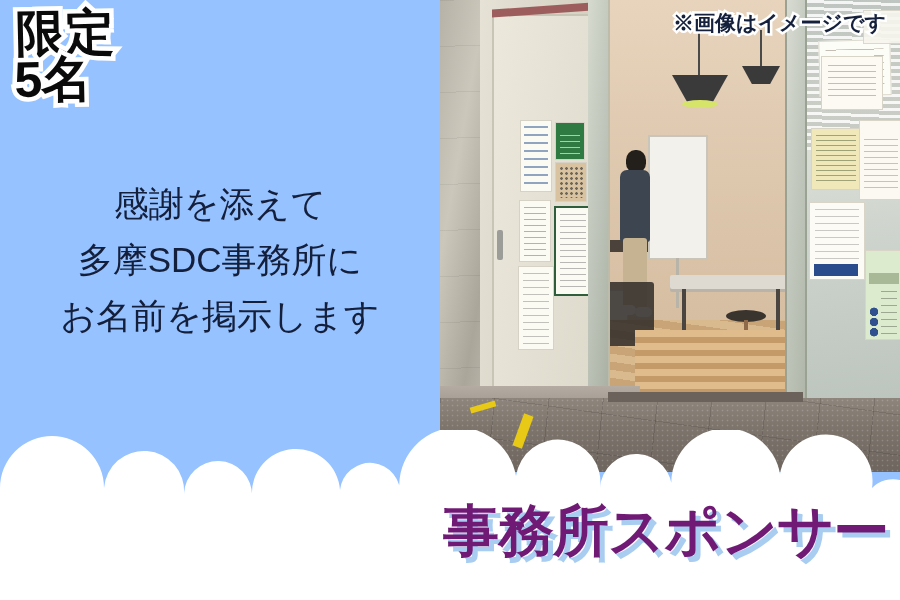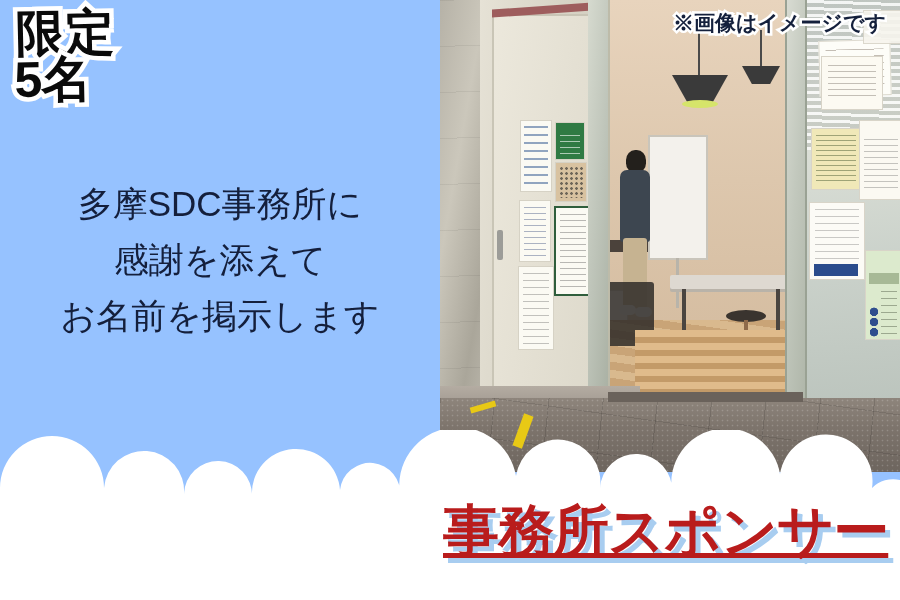--- a/index.html
+++ b/index.html
@@ -344,25 +344,24 @@
     font-size:68px; font-weight:bold;
     color:#1b2542;
     letter-spacing:-2px;
     text-shadow:5px 5px 0 #a8cdf0;
     white-space:nowrap;
     font-family:"DejaVu Sans", sans-serif;
   }
   .tier {
     position:absolute; left:443px; top:22px;
     font-size:56px; font-weight:bold;
-    color:#b91c1c;
+    color:#701a75;
     letter-spacing:-1px;
     text-shadow:5px 5px 0 #a8cdf0;
     white-space:nowrap;
-    text-decoration:underline;
   }
 
   
   .disclaimer {
     position:absolute; right:14px; top:9px;
     z-index:20;
     font-size:21px; font-weight:bold;
     color:#14203c;
     -webkit-text-stroke:5px #ffffff;
     paint-order:stroke fill;
@@ -458,22 +457,22 @@
   </div>
 
   <div class="disclaimer">※画像はイメージです</div>
 
   <div class="badge">
     <span class="b-line1">限定</span>
     <span class="b-line2">5名</span>
   </div>
 
   <div class="message">
+    <span class="m-line">感謝を添えて</span>
     <span class="m-line">多摩SDC事務所に</span>
-    <span class="m-line">感謝を添えて</span>
     <span class="m-line">お名前を掲示します</span>
   </div>
 
   <div class="cloud-band">
     <svg viewBox="0 0 900 170" preserveAspectRatio="none" aria-hidden="true">
       <path fill="#ffffff" d="
         M0,170 L0,58
         A52,52 0 0 1 104,58
         A40,40 0 0 1 184,64
         A34,34 0 0 1 252,66

